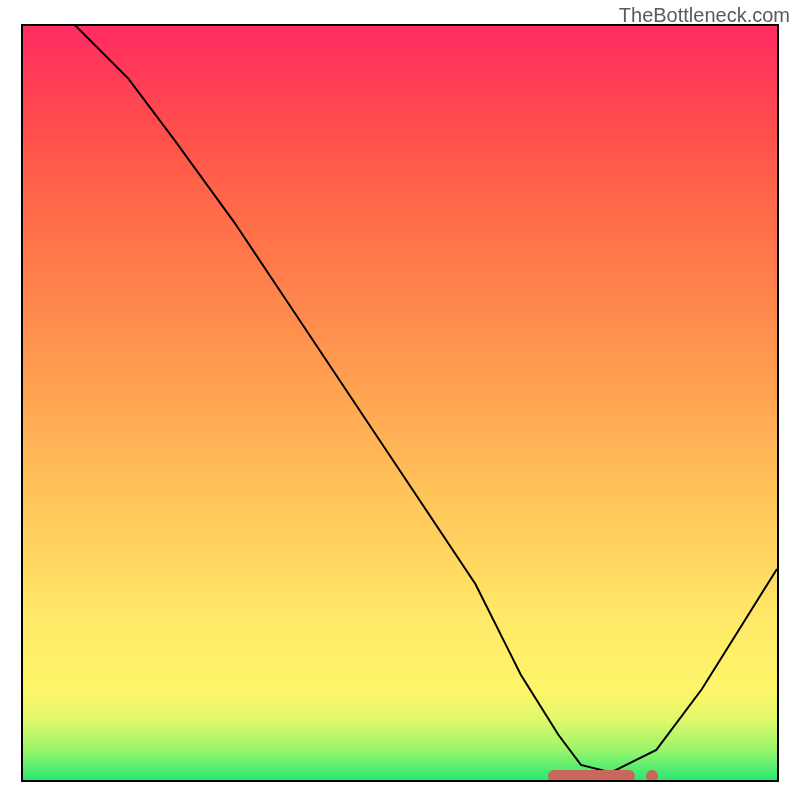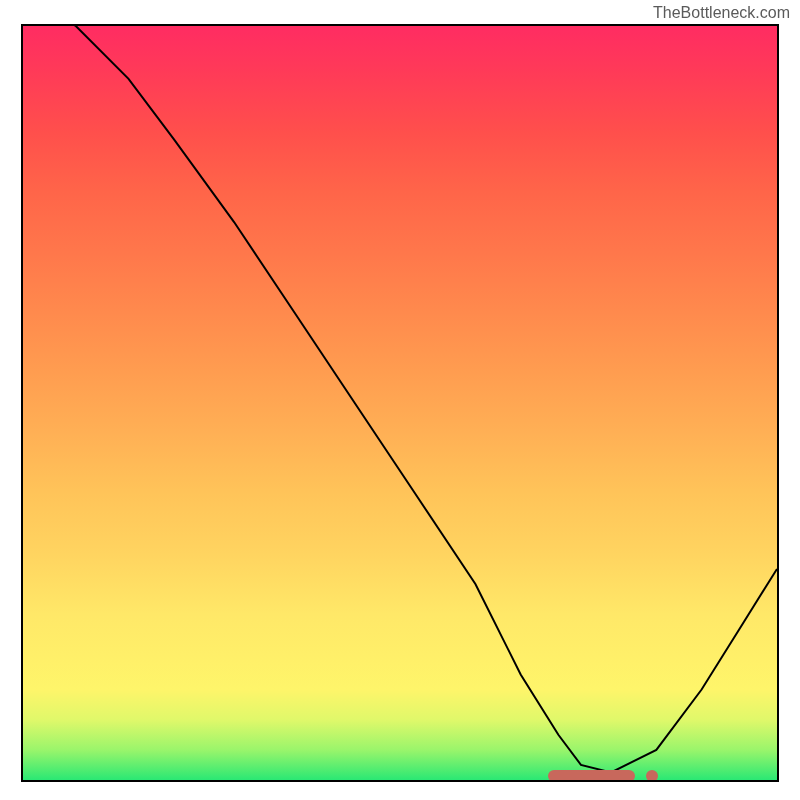--- a/index.html
+++ b/index.html
@@ -8,21 +8,21 @@
     width: 800px;
     height: 800px;
     background: #ffffff;
     font-family: Arial, sans-serif;
     position: relative;
   }
   .watermark {
     position: absolute;
     top: 4px;
     right: 10px;
-    font-size: 16px;
+    font-size: 20px;
     color: #5a5a5a;
     font-weight: normal;
     z-index: 10;
   }
   .plot-frame {
     position: absolute;
     left: 21px;
     top: 24px;
     width: 758px;
     height: 758px;

